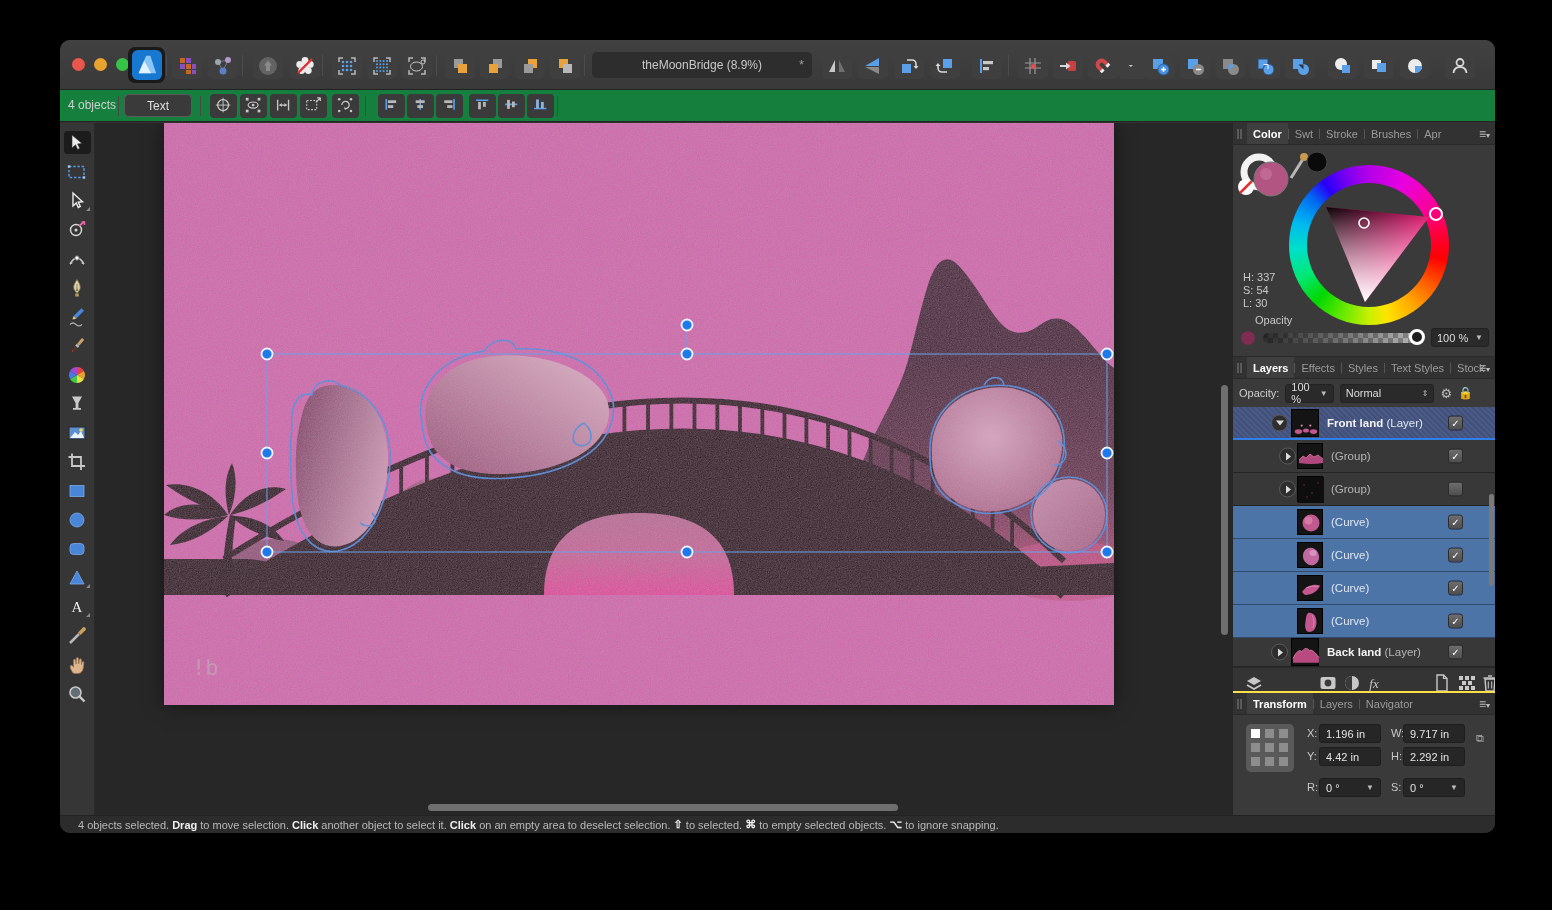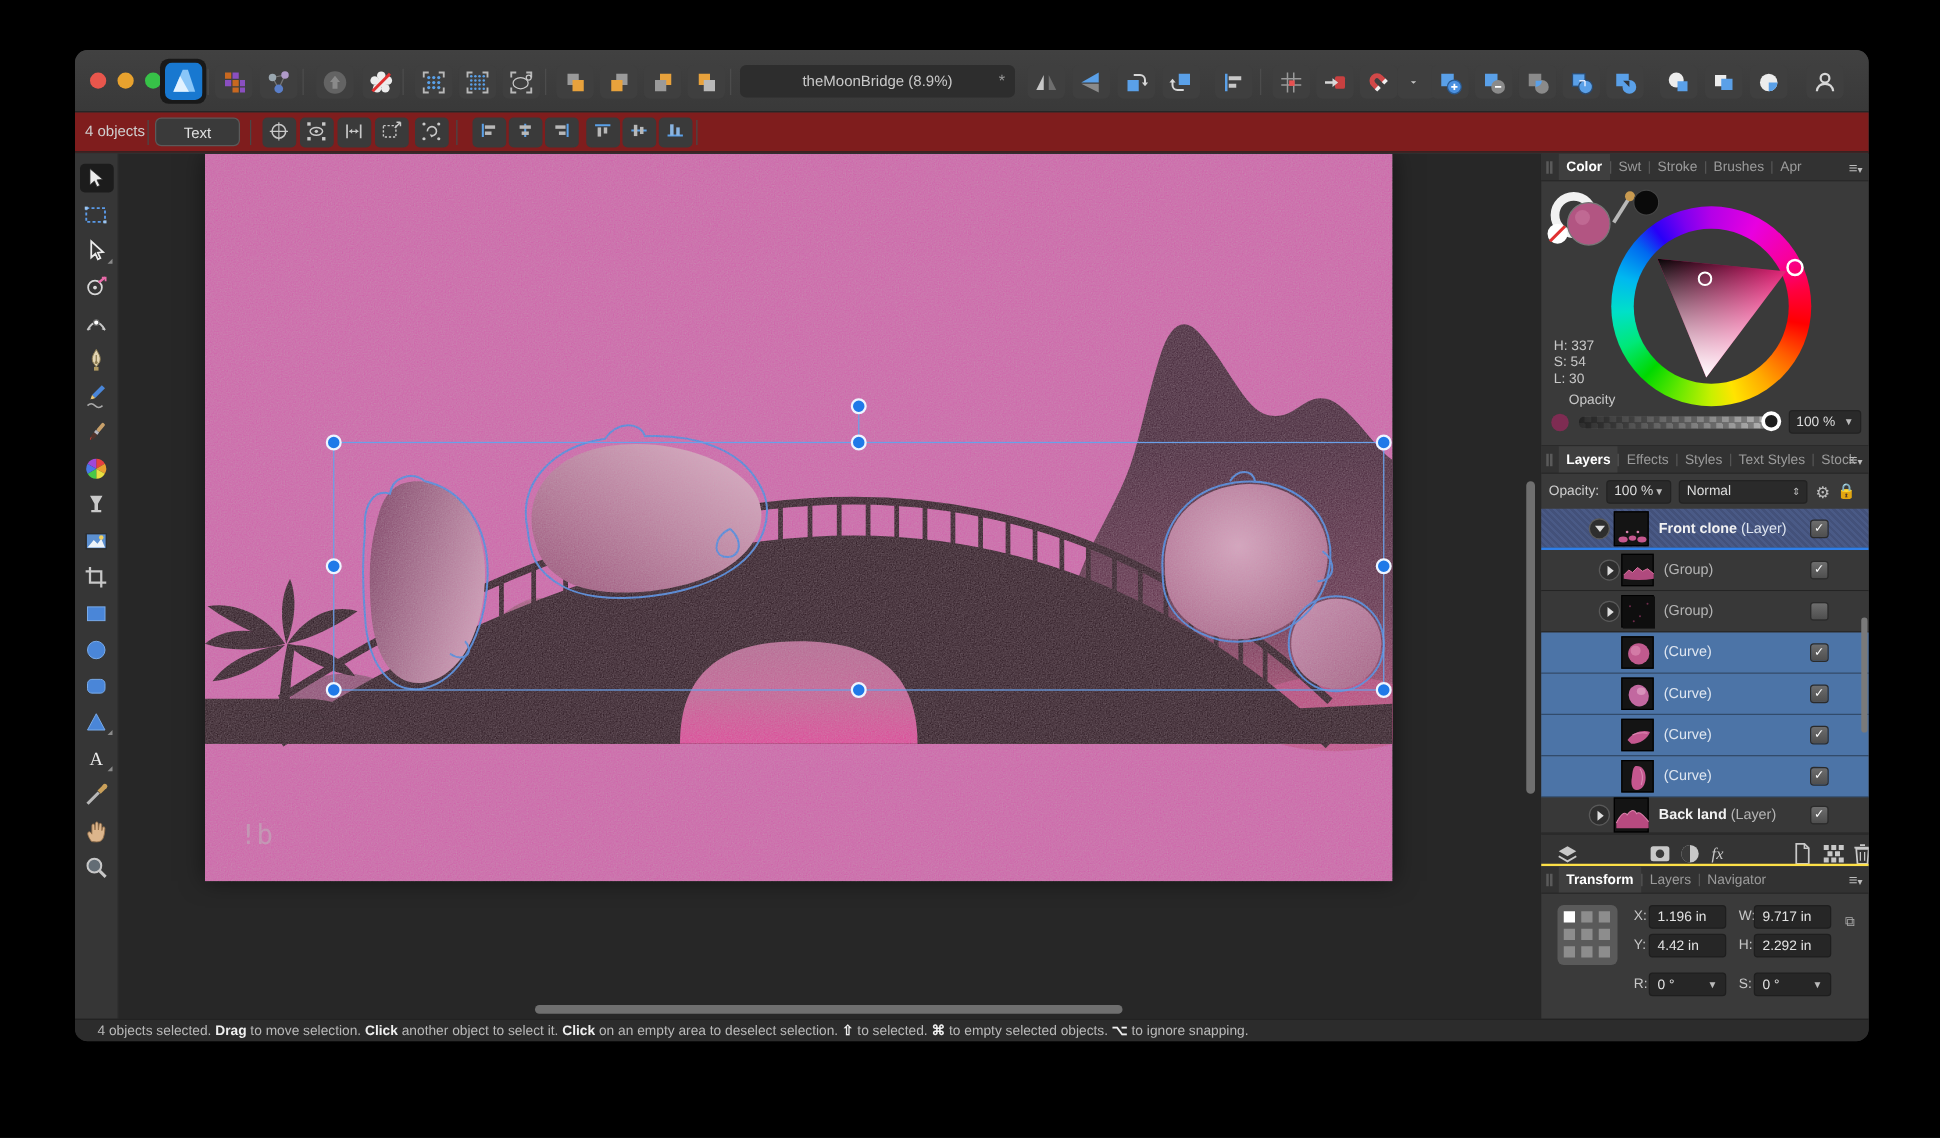--- a/index.html
+++ b/index.html
@@ -9,21 +9,21 @@
   
   .titlebar { position:relative; height:50px; background:linear-gradient(#414141,#393939); border-bottom:1px solid #222; }
   .tl { position:absolute; top:18px; width:13px; height:13px; border-radius:50%; }
   .tbtn { position:absolute; top:12px; width:30px; height:27px; border-radius:5px; background:#3f3f3f; display:flex; align-items:center; justify-content:center; }
   .tdiv { position:absolute; top:15px; width:1px; height:21px; background:#4c4c4c; }
   .logo-btn { position:absolute; left:68px; top:7px; width:37px; height:36px; border-radius:7px; background:#191919; display:flex; align-items:center; justify-content:center; }
   .title-field { position:absolute; left:532px; top:12px; width:220px; height:26px; background:#2d2d2d; border-radius:5px; display:flex; align-items:center; justify-content:center; color:#c9c9c9; font-size:12px; }
   .title-star { position:absolute; right:8px; top:5px; color:#999; font-size:13px; }
 
   
-  .contextbar { position:relative; height:32px; background:#7f1d1d; border-bottom:1px solid #232323; color:#cfcfcf; font-size:12px; }
+  .contextbar { position:relative; height:32px; background:#15803d; border-bottom:1px solid #232323; color:#cfcfcf; font-size:12px; }
   .ctx-count { position:absolute; left:8px; top:8px; }
   .ctx-div { position:absolute; top:6px; width:1px; height:20px; background:#484848; }
   .group-btn { position:absolute; left:64px; top:4px; width:68px; height:23px; border:1px solid #5a5a5a; border-radius:5px; background:#3a3a3a; display:flex; align-items:center; justify-content:center; color:#e0e0e0; }
   .cbtn { position:absolute; top:4px; width:27px; height:24px; border-radius:4px; background:#3a3a3a; display:flex; align-items:center; justify-content:center; }
 
   
   .main { position:absolute; top:83px; left:0; right:0; bottom:18px; display:flex; }
   .toolstrip { width:35px; background:#363636; border-right:1px solid #2a2a2a; display:flex; flex-direction:column; align-items:center; padding-top:8px; gap:6px; }
   .tool { width:27px; height:23px; border-radius:4px; display:flex; align-items:center; justify-content:center; position:relative; }
   .tool.selected { background:#1c1c1c; }
@@ -57,21 +57,21 @@
   .op-label { position:absolute; left:10px; top:169px; color:#c8c8c8;margin-left:12px; }
   .op-dot { position:absolute; left:8px; top:186px; width:14px; height:14px; border-radius:50%; background:#7e2c52; }
   .op-track { position:absolute; left:30px; top:188px; width:152px; height:10px; border-radius:5px;
     background:linear-gradient(to right, rgba(25,25,25,.85), rgba(255,255,255,.25)), repeating-conic-gradient(#9a9a9a 0 25%, #5c5c5c 0 50%); background-size:100% 100%, 10px 10px; }
   .op-handle { position:absolute; left:176px; top:184px; width:16px; height:16px; border-radius:50%; background:#1e1e1e; border:3px solid #fff; }
   .op-value { position:absolute; left:198px; top:183px; width:58px; height:19px; background:#2a2a2a; border:1px solid #222; border-radius:3px; display:flex; align-items:center; justify-content:space-between; padding:0 5px; color:#ddd; }
   .caret { font-size:8px; color:#bbb; }
 
   
   .panel-layers { height:336px; border-top:1px solid #2a2a2a; }
-  .blend-row { position:absolute; top:22px; left:0; right:4px; height:28px; display:flex; align-items:center; padding:0 6px; gap:6px; }
+  .blend-row { position:absolute; top:22px; left:0; right:16px; height:28px; display:flex; align-items:center; padding:0 6px; gap:6px; }
   .dd { background:#2a2a2a; border:1px solid #222; border-radius:3px; height:19px; display:flex; align-items:center; justify-content:space-between; padding:0 5px; color:#ddd; }
   .rows { position:absolute; top:50px; left:0; right:0; }
   .lrow { position:relative; height:33px; border-bottom:1px solid rgba(0,0,0,.35); background:#383838; }
   .lrow.sel-curve { background:#4c74a7; }
   .lrow.sel-primary { background:repeating-linear-gradient(45deg,#4a5a86 0 2px,#43517a 2px 4px); border-bottom:2px solid #2f7fe8; }
   .lrow.short { height:29px; }
   .disc { position:absolute; top:50%; transform:translateY(-50%); width:17px; height:17px; border-radius:50%; background:#2e2e2e; border:1px solid #5a5a5a; display:flex; align-items:center; justify-content:center; }
   .thumb { position:absolute; top:50%; transform:translateY(-50%); background:#141414; border:1px solid #000; }
   .lname { position:absolute; top:50%; transform:translateY(-50%); white-space:nowrap; font-size:11.5px; color:#b5b5b5; }
   .lname b { color:#f2f2f2; }
@@ -969,21 +969,21 @@
               </span>
               <span class="thumb" style="left: 58px; width: 28px; height: 28px;"><svg width="28" height="28" viewBox="0 0 26 26">
                   <g fill="#c4578f">
                     <ellipse cx="6" cy="20" rx="3.4" ry="2.2"></ellipse>
                     <ellipse cx="13" cy="19" rx="2.8" ry="1.9"></ellipse>
                     <ellipse cx="20" cy="20" rx="3.4" ry="2.2"></ellipse>
                     <circle cx="9" cy="14.5" r="1" fill="#d884ae"></circle>
                     <circle cx="17" cy="14.5" r="1" fill="#d884ae"></circle>
                   </g>
                 </svg></span>
-              <span class="lname" style="left: 94px;"><b>Front clone</b><span> (Layer)</span></span>
+              <span class="lname" style="left: 94px;"><b>Front land</b><span> (Layer)</span></span>
               <span class="chk">✓</span>
             </div>
             <div class="lrow">
               <span class="disc" style="left: 46px;">
                 <svg width="10" height="10">
                   <path d="M3,1 L8,5 L3,9 Z" fill="#ddd"></path>
                 </svg>
               </span>
               <span class="thumb" style="left: 64px; width: 26px; height: 26px;"><svg width="26" height="26" viewBox="0 0 26 26">
                   <path d="M1,16 L5,12 L8,14 L12,10 L16,13 L20,11 L25,15 L25,19 Q13,21 1,19 Z" fill="#b04a7e"></path>

